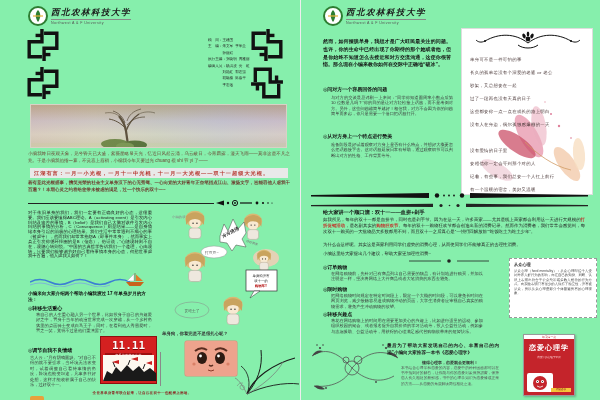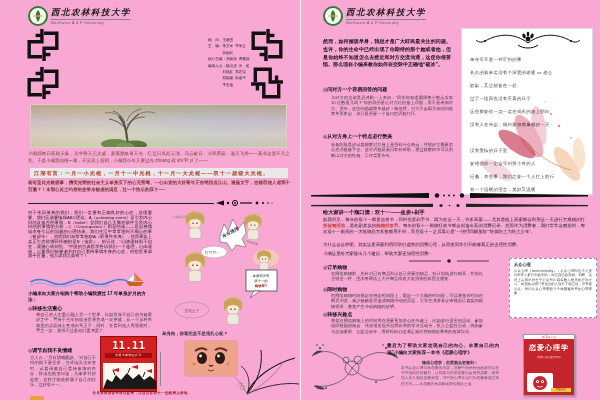--- a/index.html
+++ b/index.html
@@ -1,17 +1,17 @@
 <!DOCTYPE html>
 <html><head>
 <meta charset="utf-8">
 <style>
 *{margin:0;padding:0;box-sizing:border-box}
 html,body{background:#fff}
-.canvas{position:relative;width:600px;height:400px;background:#f9a8d4;overflow:hidden;
+.canvas{position:relative;width:600px;height:400px;background:#86efac;overflow:hidden;
   font-family:"Liberation Sans","DejaVu Sans",sans-serif;color:#222;outline:1px solid #e3e3e3}
 .page{position:absolute;top:0;width:300px;height:400px}
 #p1{left:0}
 #p2{left:300px;border-left:1px solid #eee}
 .abs{position:absolute}
 
 .logo{display:flex;align-items:center;gap:3px}
 .logo-cn{font-size:8.5px;font-weight:bold;letter-spacing:1.5px;color:#1a1a1a;font-family:"DejaVu Serif","Liberation Serif",serif;font-style:italic}
 .logo-en{font-size:3.6px;color:#555;border-top:0.5px solid #888;padding-top:0.5px;letter-spacing:0.4px}
 
@@ -174,21 +174,21 @@
         <line x1="105" y1="1" x2="105" y2="9" stroke="#6b4a2a" stroke-width="0.6"></line>
       </g>
     </svg>
 
     <div class="abs methods-intro" style="left:28px;top:291px;width:124px">小编来向大家介绍两个帮助小编我渡过 17 年单身岁月的方法：</div>
     <div class="abs sec-title" style="left:28px;top:305px">◎转移生活重心</div>
     <div class="abs sec-text" style="left:36px;top:312px;width:116px">将自己的人生重心融入另一个世界，比如投身于自己的兴趣爱好之中，置身于当年的动漫世界完成一次穿越，从一个乡村角落里的桌面骑士变成白马王子；同时，在看到他人秀恩爱时，置之一笑，觉得不过是他们重演罢了。</div>
     <div class="abs sec-title" style="left:28px;top:347px">◎调节自我不良情绪</div>
     <div class="abs sec-text" style="left:30px;top:355px;width:66px">古人云：“月有阴晴圆缺。”对自己不得的就不要强求，当环境无法改变时，试着调整自己看待事情的角度，险境也能变坦途，凡事多往好处想，这样才能收获属于自己的快乐，过好双十一。</div>
 
-    <div class="abs poster" style="left:100px;top:336px;width:57px;height:56px">
+    <div class="abs poster" style="left:100px;top:336px;width:57px;height:48px">
       <div class="p-num">11.11</div>
       <div class="p-banner">光棍节购物狂欢节</div>
       <div class="p-art">
         <svg width="53" height="26" viewBox="0 0 53 26">
           <polygon points="0,26 4,16 9,19 13,12 18,17 24,10 30,16 36,11 41,17 47,13 53,18 53,26" fill="#1a1a1a"></polygon>
           <g stroke="#1a1a1a" stroke-width="1">
             <line x1="12" y1="12" x2="10" y2="7"></line>
               <line x1="25" y1="10" x2="27" y2="5"></line>
               <line x1="40" y1="14" x2="42" y2="9"></line>
           </g>

